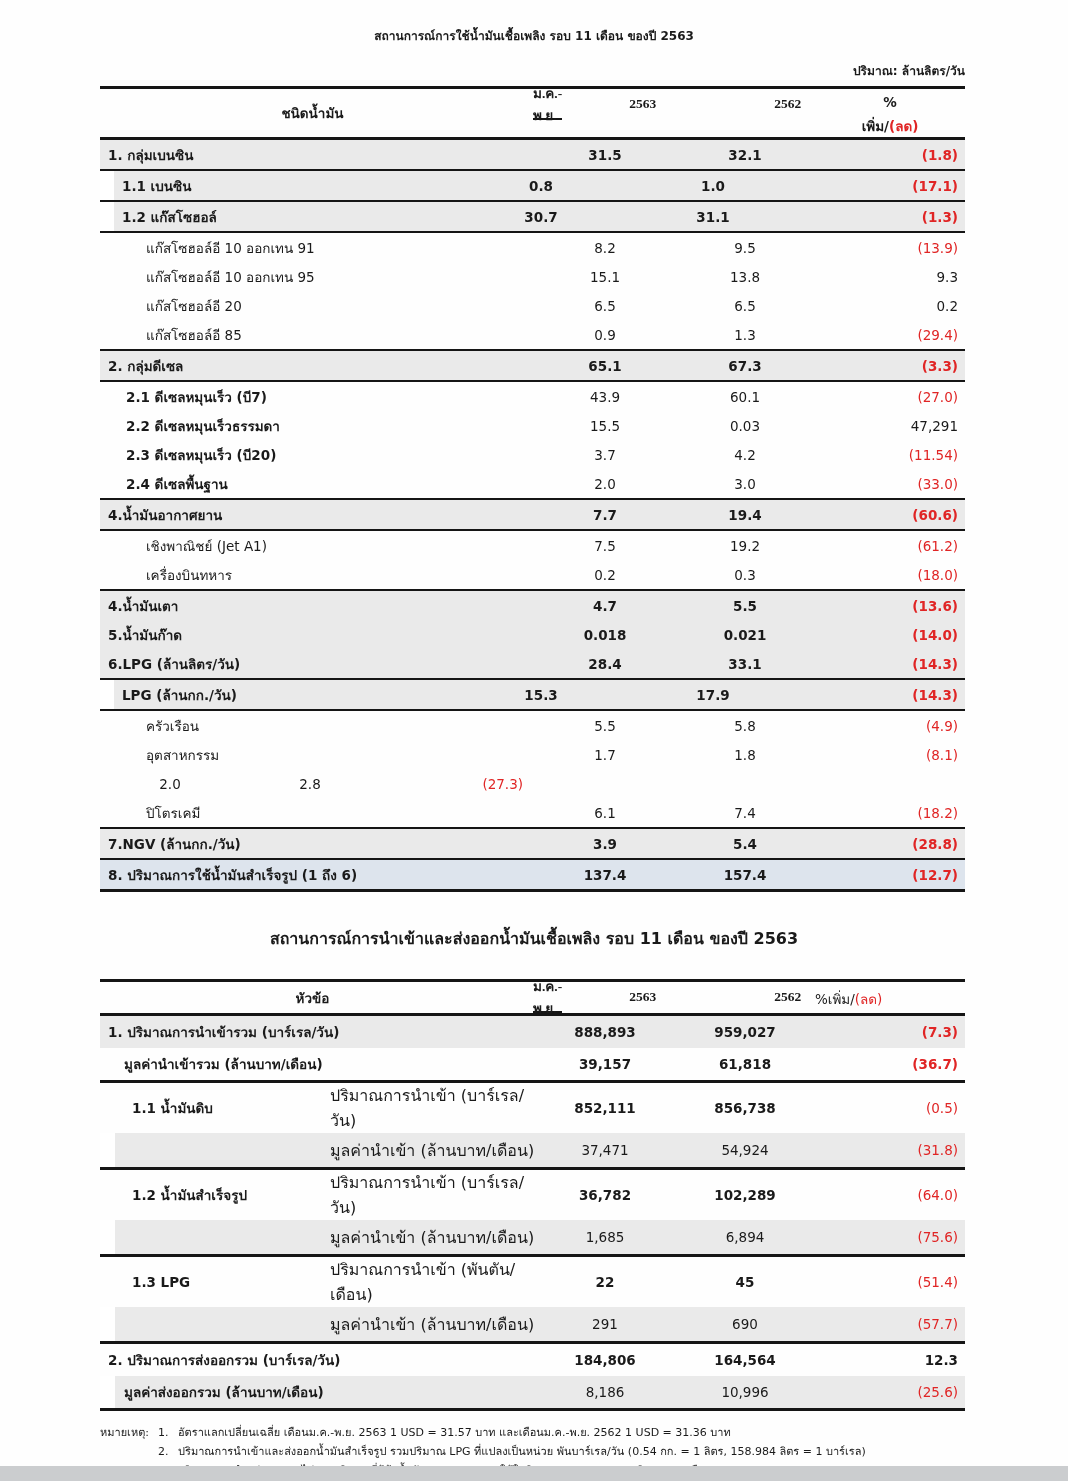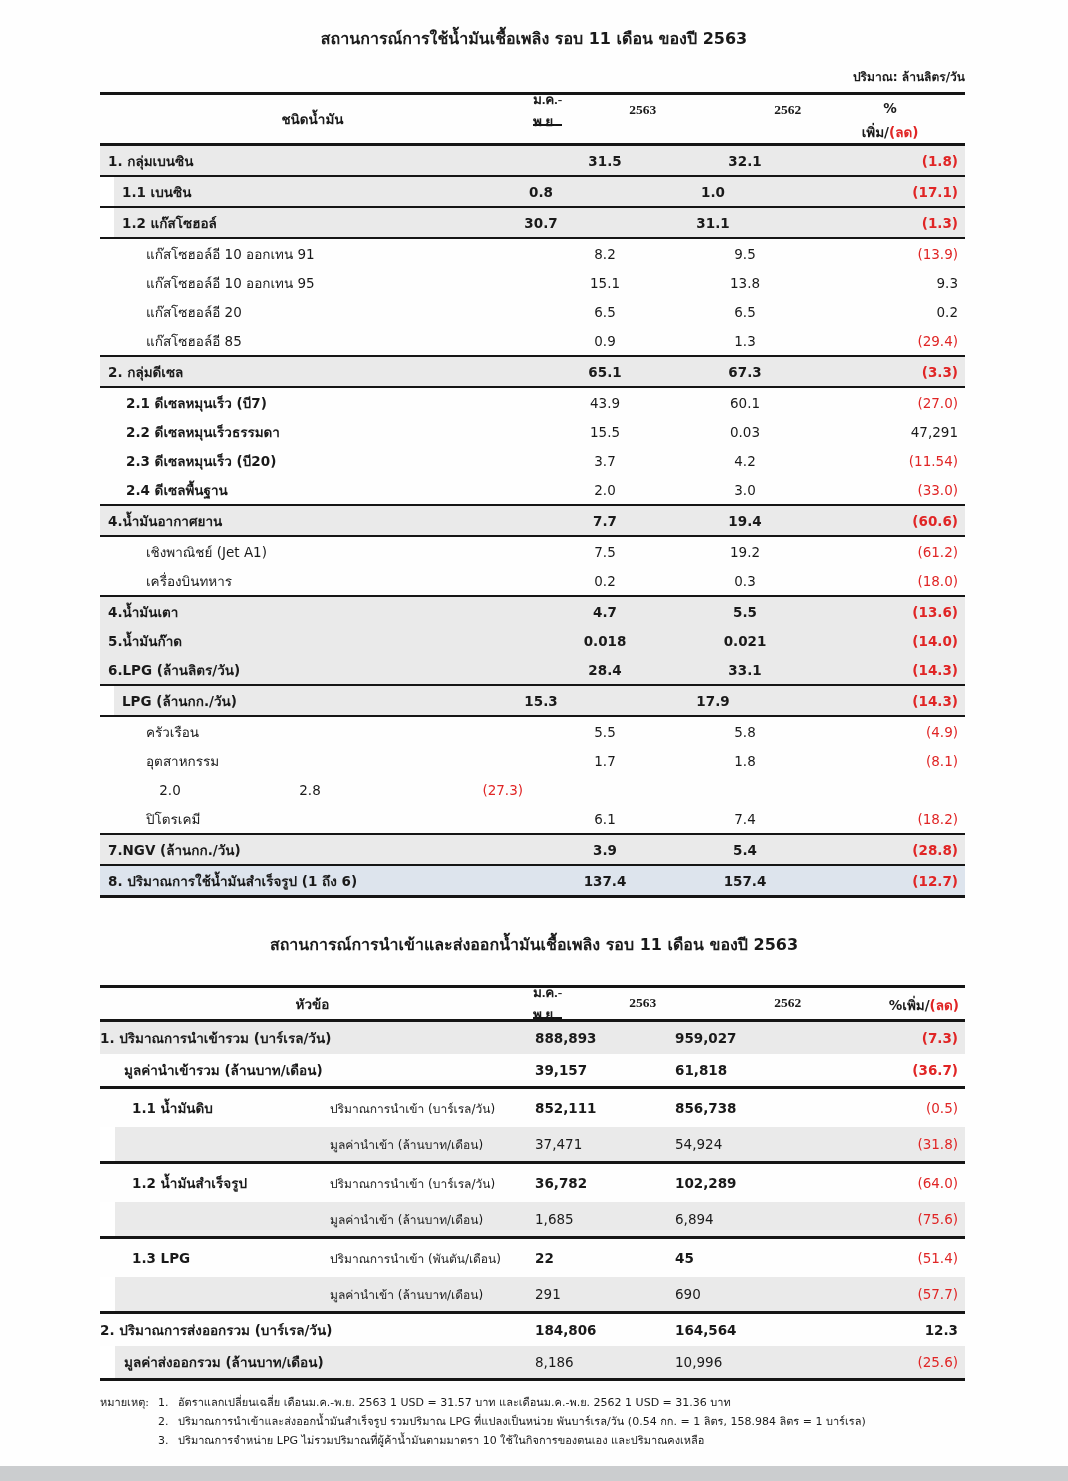--- a/index.html
+++ b/index.html
@@ -1,53 +1,53 @@
 <!DOCTYPE html>
 <html><head>
 <meta charset="utf-8">
 <style>
   html,body{margin:0;padding:0;background:#fff;}
   body{width:1068px;height:1481px;position:relative;overflow:hidden;
        font-family:"DejaVu Sans","Liberation Sans",sans-serif;color:#1a1a1a;}
   .page{position:relative;width:1068px;height:1481px;background:#fefefe;}
-  .doc-title{width:1068px;text-align:center;font-weight:bold;font-size:16px;padding-top:26px;}
+  .doc-title{width:1068px;text-align:center;font-weight:bold;font-size:12px;padding-top:26px;}
   .doc-title2{width:1068px;text-align:center;font-weight:bold;font-size:16px;margin-top:34px;}
   .unit-note{width:865px;margin:16px 0 6px 100px;text-align:right;font-weight:bold;font-size:12px;}
   .tbl{width:865px;margin-left:100px;border-top:3px solid #151515;font-size:13.5px;}
   
   .thead{display:flex;border-bottom:3px solid #151515;align-items:stretch;}
   .th-label{flex:1;display:flex;align-items:center;justify-content:center;font-weight:bold;}
   .th-mid{width:290px;display:flex;flex-direction:row;font-family:Liberation Serif, serif;}
   .th-period{height:29px;display:flex;align-items:center;justify-content:center;font-weight:bold;
              border-bottom:2px solid #151515;margin:0 8px;}
   .th-years{height:29px;display:flex;}
   .th-years span{width:145px;text-align:center;font-weight:bold;line-height:29px;}
   .th-pct{width:150px;display:flex;flex-direction:column;align-items:center;justify-content:center;font-weight:bold;}
   .th-pct .l1{line-height:26px;}
-  .th-pct2{width:150px;font-weight:bold;text-align:right;padding:6px 6px 0 0;box-sizing:border-box;}
+  .th-pct2{width:150px;font-weight:normal;padding:6px 6px 0 0;box-sizing:border-box;}
   
   .t1row{display:flex;align-items:center;min-height:29px;}
   .t1row .lbl{flex:1;padding-left:8px;}
   .t1row .v{width:140px;text-align:center;}
   .t1row .p{width:150px;text-align:right;padding-right:7px;box-sizing:border-box;}
   .sec{background:#eaeaea;font-weight:bold;}
   .sub{background:linear-gradient(to right,#fff 14px,#eaeaea 14px);font-weight:bold;gap:32px;}
   .sub .lbl{padding-left:22px;}
   .det .lbl{padding-left:46px;}
   .dsub .lbl{padding-left:26px;font-weight:bold;}
   .blue{background:#dde4ed;font-weight:bold;}
   .b1{border-bottom:2px solid #151515;}
   .b2{border-bottom:3px solid #151515;}
   .r{color:#e02525;}
   
   .t2row{display:flex;align-items:center;min-height:32px;}
-  .t2row .c1{width:215px;padding-left:0;box-sizing:border-box;}
+  .t2row .c1{width:215px;padding-left:8px;box-sizing:border-box;}
   .t2row .c1.span{flex:1;}
-  .t2row .c2{flex:1;font-size:12px;padding-left:15px;}
-  .t2row .v{width:140px;}
+  .t2row .c2{flex:1;font-size:16px;padding-left:15px;}
+  .t2row .v{width:140px;text-align:center;}
   .t2row .p{width:150px;text-align:right;padding-right:7px;box-sizing:border-box;}
   .maing{background:#eaeaea;font-weight:bold;}
   .mainb{font-weight:bold;} .mainb .c1{padding-left:24px;}
   .mainw{font-weight:bold;}
   .item{min-height:38px;} .item .c1{font-weight:bold;padding-left:32px;} .item .v{font-weight:bold;}
   .money{min-height:34px;background:linear-gradient(to right,#fff 15px,#eaeaea 15px);}
   .moneymain{background:linear-gradient(to right,#fff 15px,#eaeaea 15px);}
   .moneymain .c1{font-weight:bold;padding-left:24px;}
   
   .notes{width:940px;margin:12px 0 0 100px;font-size:11px;display:flex;line-height:19px;}

